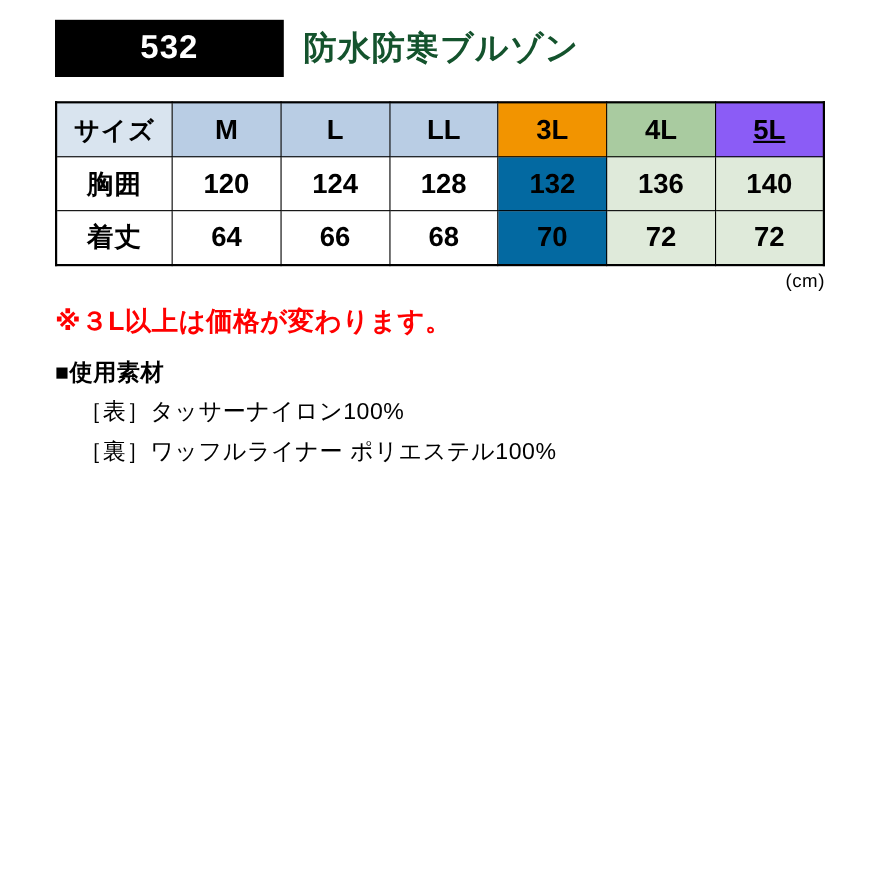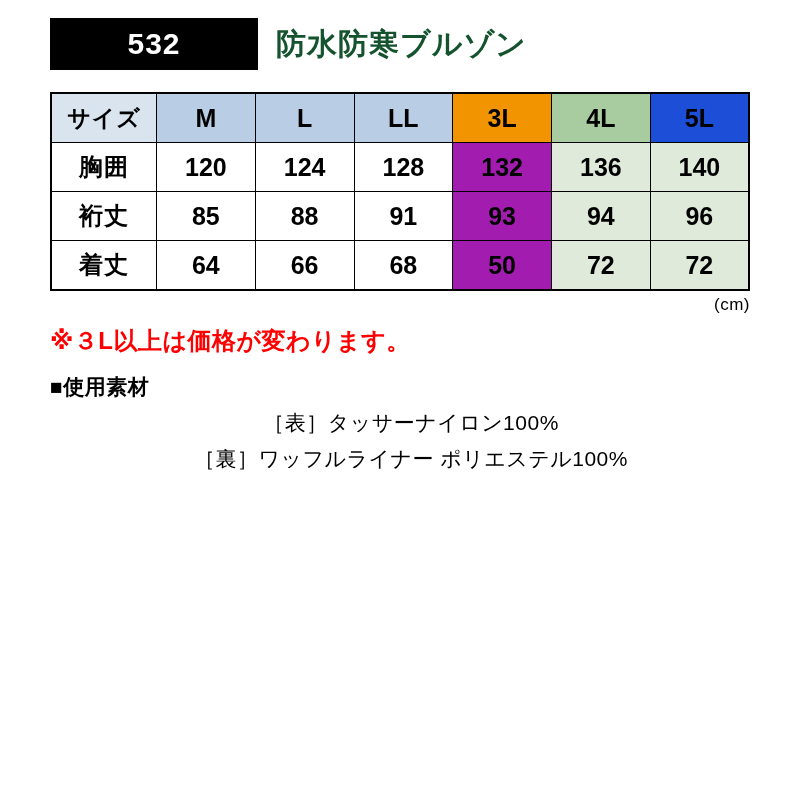--- a/index.html
+++ b/index.html
@@ -78,24 +78,24 @@
   }
   .size-table thead .row-label {
     background: #d9e4ef;
     font-size: 23px;
   }
   .col-m    { background: #b9cde4; }
   .col-l    { background: #b9cde4; }
   .col-ll   { background: #b9cde4; }
   .col-3l   { background: #f29400; }
   .col-4l   { background: #a9cba0; }
-  .col-5l   { background: #1d4ed8; }
+  .col-5l   { background: #8b5cf6; text-decoration: underline; }
 
   .body-m, .body-l, .body-ll { background: #ffffff; }
-  .body-3l  { background: #a21caf; }
+  .body-3l  { background: #0369a1; }
   .body-4l  { background: #dfeada; }
   .body-5l  { background: #dfeada; }
 
   .unit-row {
     width: 700px;
     text-align: right;
     font-size: 17px;
     margin-top: 4px;
     letter-spacing: 0.5px;
   }
@@ -112,21 +112,20 @@
     font-size: 21px;
     font-weight: bold;
     margin-top: 16px;
     letter-spacing: 0.5px;
   }
   .material-line {
     font-size: 21px;
     margin-top: 8px;
     margin-left: 22px;
     letter-spacing: 0.5px;
-    text-align: center;
   }
   .features {
     font-size: 21px;
     font-weight: bold;
     margin-top: 112px;
     letter-spacing: 0.5px;
   }
 </style>
 </head>
 <body>
@@ -154,34 +153,25 @@
       <tr>
         <td class="row-label">胸囲</td>
         <td class="body-m">120</td>
         <td class="body-l">124</td>
         <td class="body-ll">128</td>
         <td class="body-3l">132</td>
         <td class="body-4l">136</td>
         <td class="body-5l">140</td>
       </tr>
       <tr>
-        <td class="row-label">裄丈</td>
-        <td class="body-m">85</td>
-        <td class="body-l">88</td>
-        <td class="body-ll">91</td>
-        <td class="body-3l">93</td>
-        <td class="body-4l">94</td>
-        <td class="body-5l">96</td>
-      </tr>
-      <tr>
         <td class="row-label">着丈</td>
         <td class="body-m">64</td>
         <td class="body-l">66</td>
         <td class="body-ll">68</td>
-        <td class="body-3l">50</td>
+        <td class="body-3l">70</td>
         <td class="body-4l">72</td>
         <td class="body-5l">72</td>
       </tr>
     </tbody>
   </table>
 
   <div class="unit-row">(cm)</div>
 
   <div class="note-red">※３L以上は価格が変わります。</div>
 

